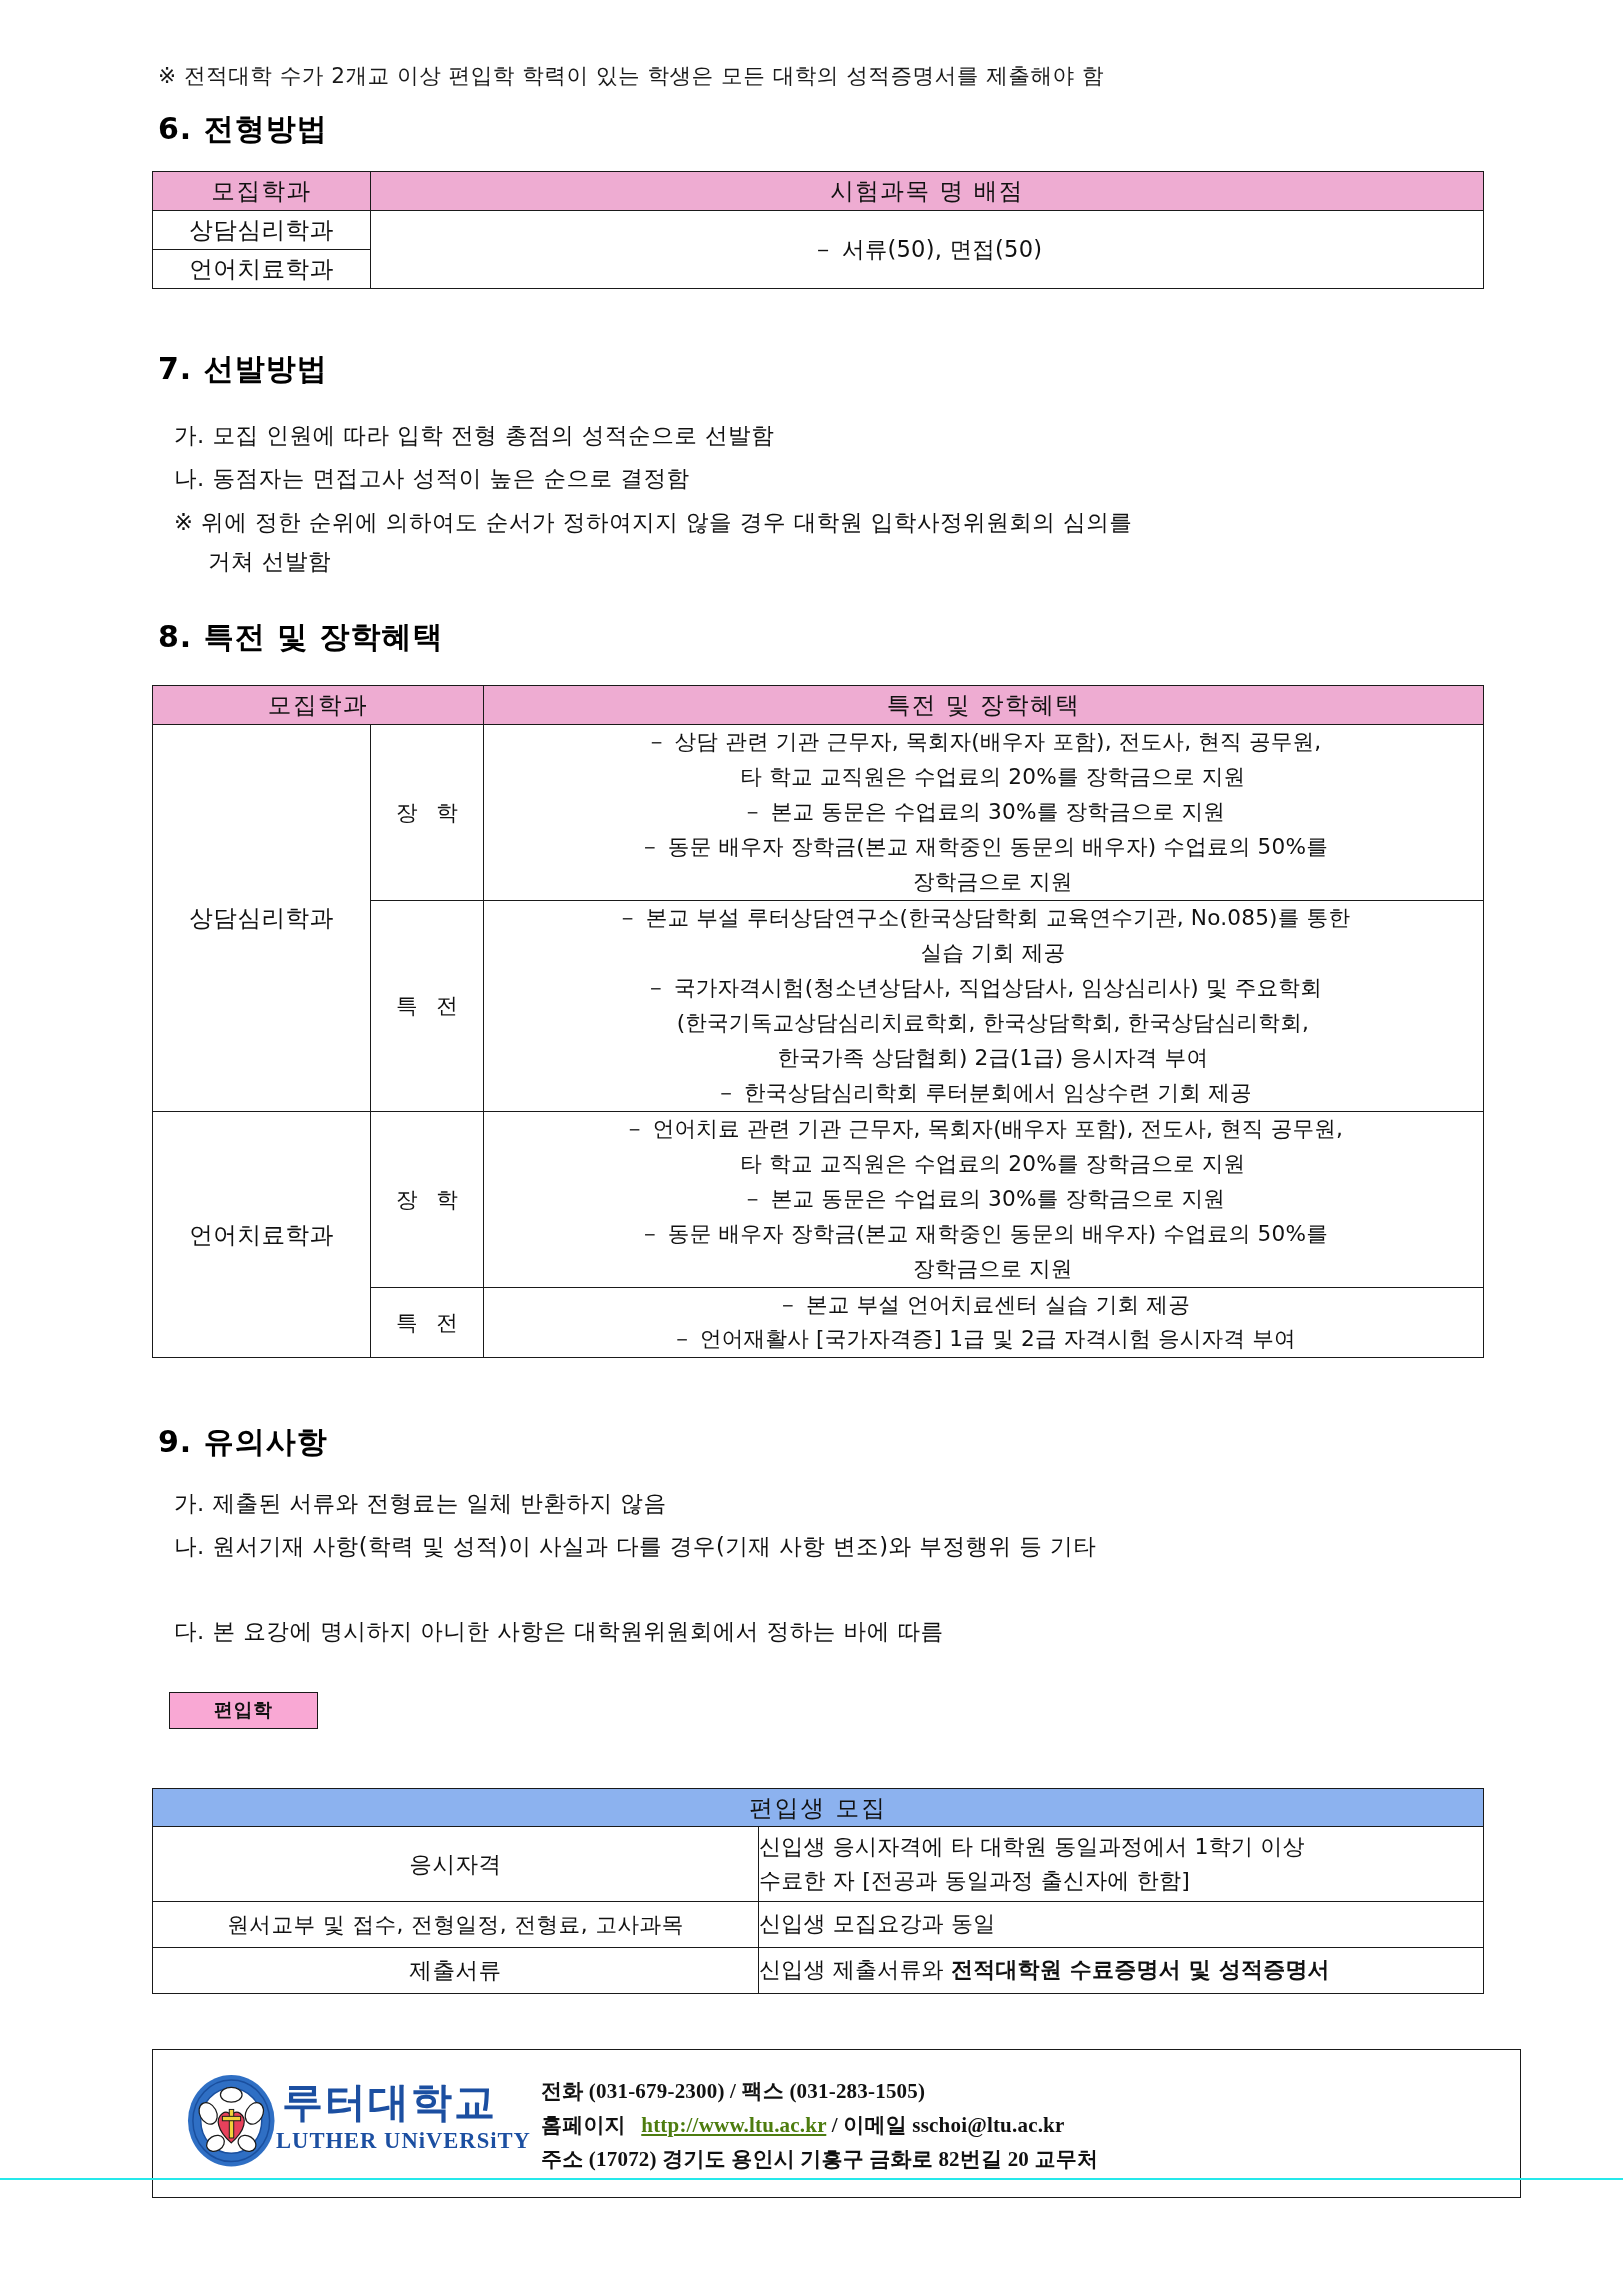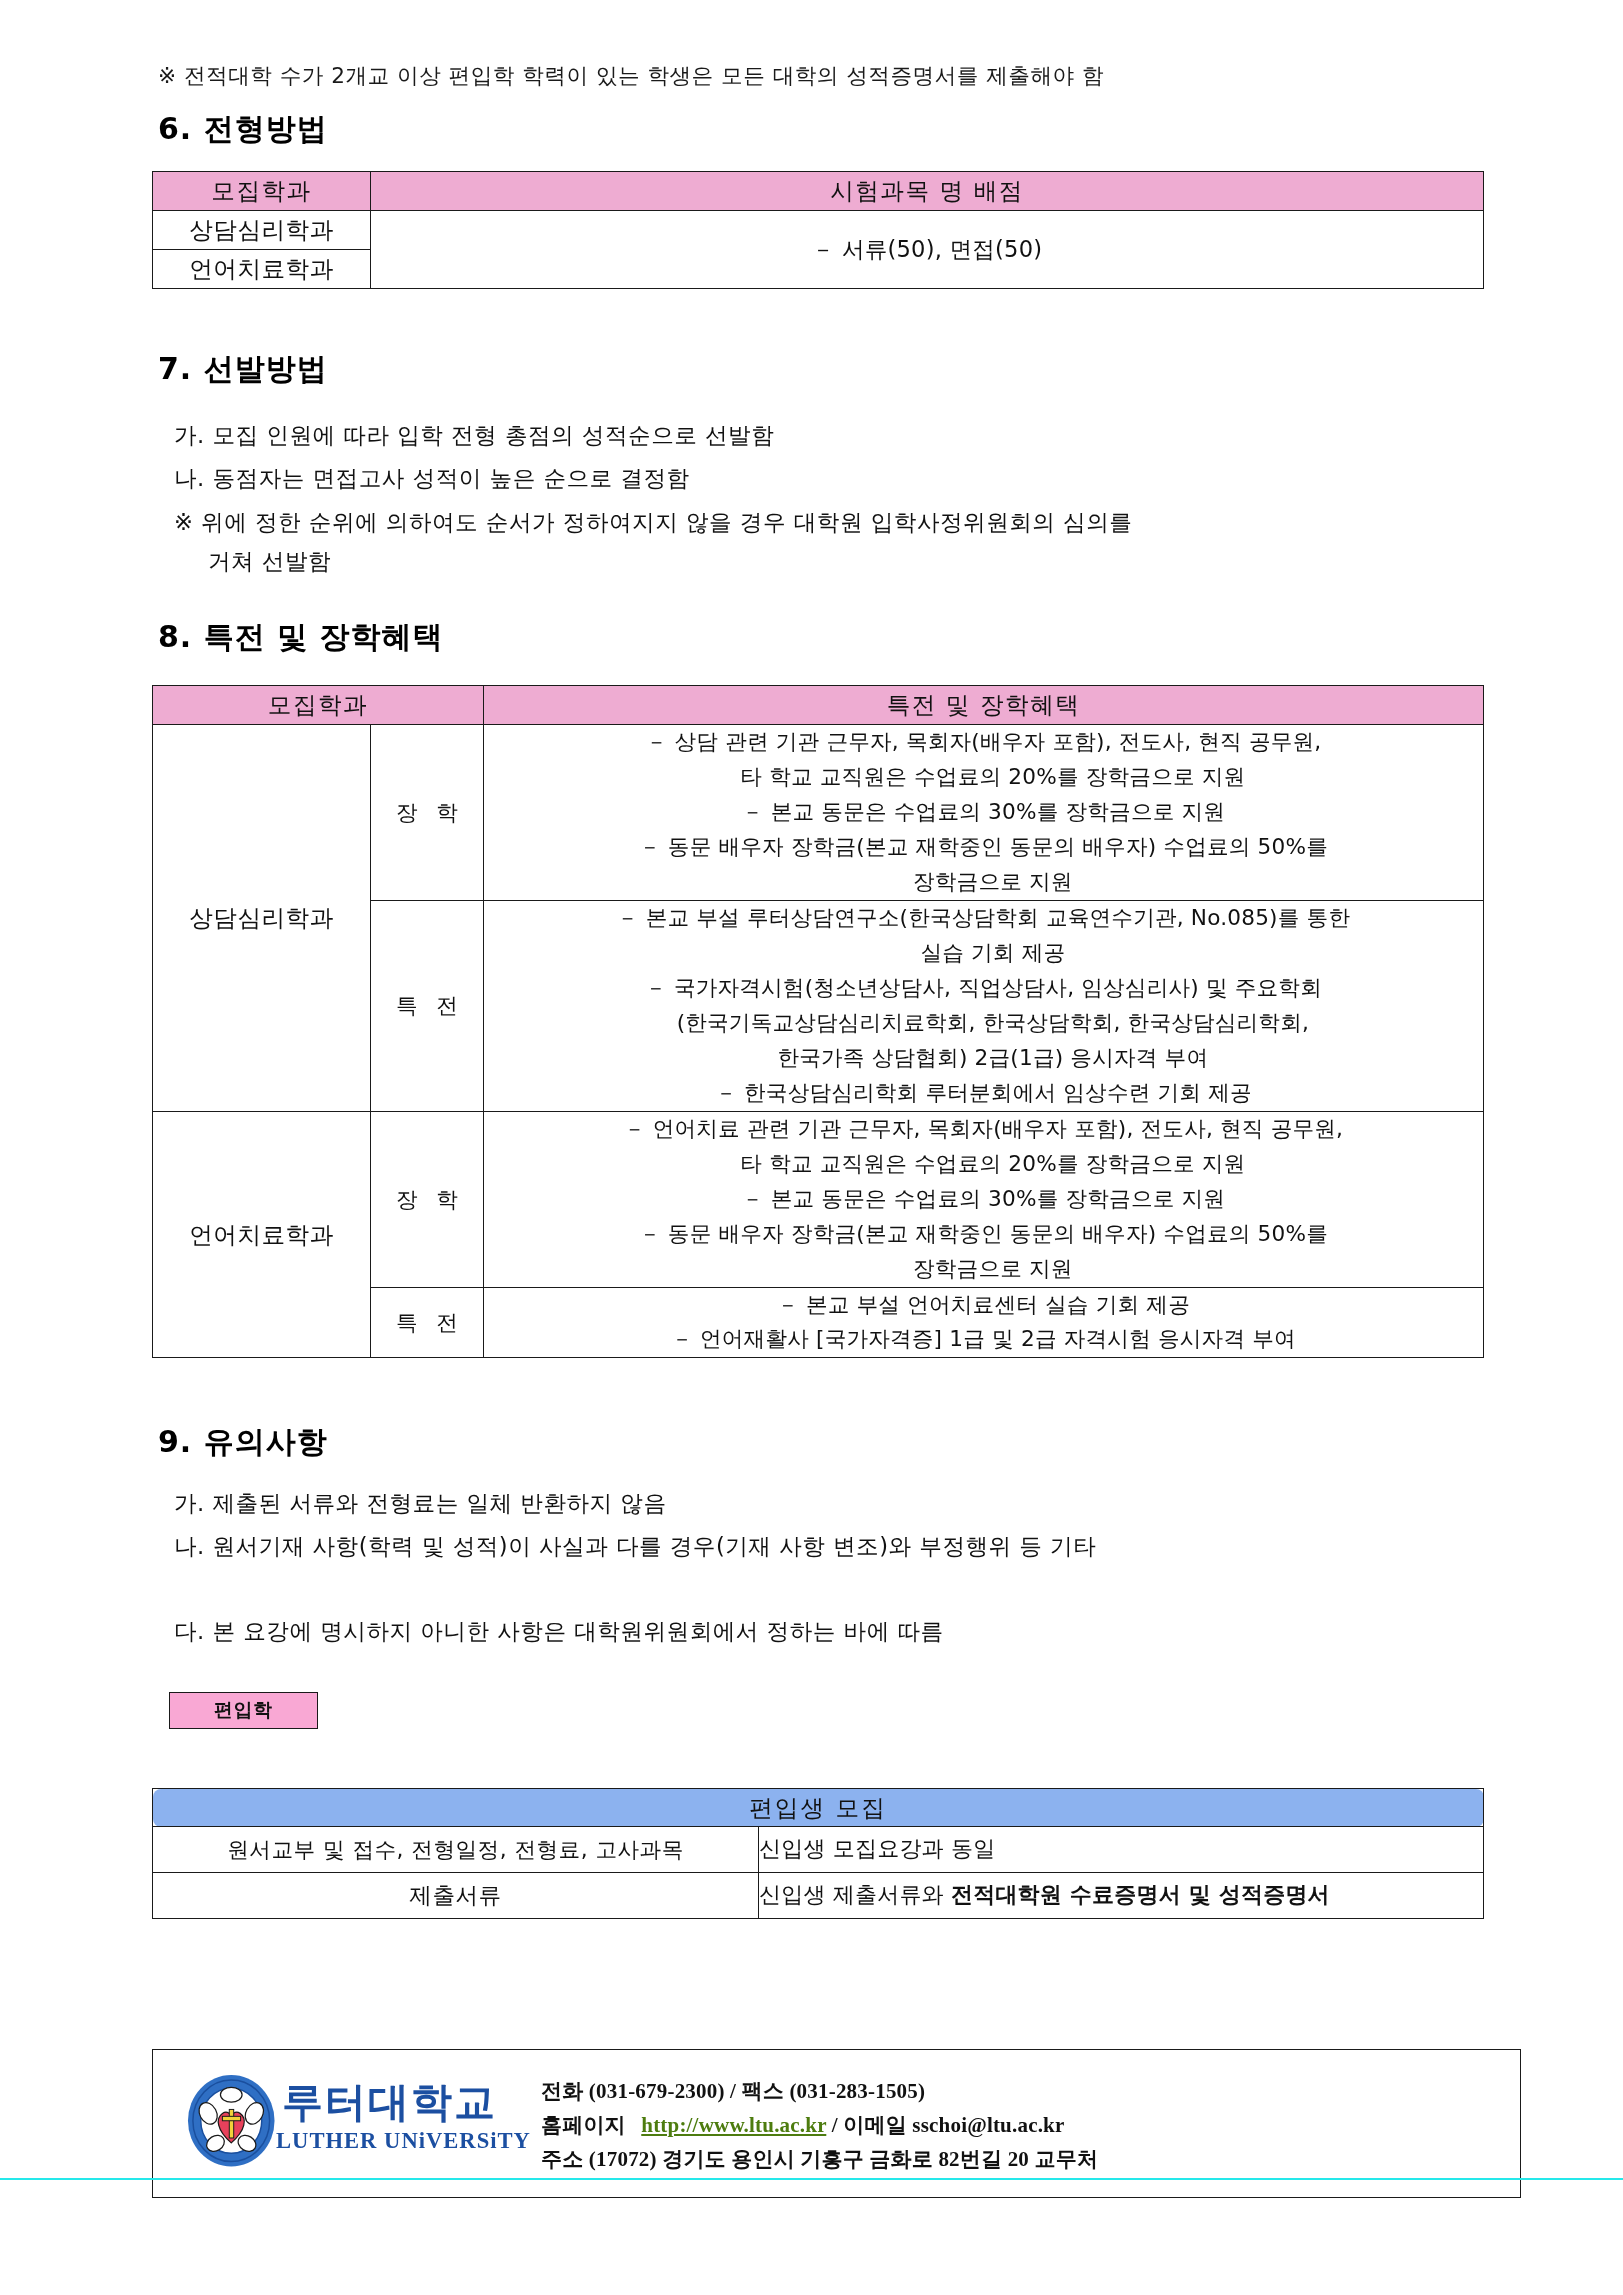--- a/index.html
+++ b/index.html
@@ -67,21 +67,20 @@
     height: 38px;
   }
   .th-blue {
     background: #8cb2ef;
     text-align: center;
     font-size: 23.6px;
     font-weight: 700;
     letter-spacing: 2px;
     color: #111;
     height: 37px;
-    border-radius: 8px;
   }
   .cell-center {
     text-align: center;
     font-size: 23.6px;
     letter-spacing: 0.5px;
     font-weight: 700;
   }
   .cell-center-norm {
     text-align: center;
     font-size: 22.6px;
@@ -298,20 +297,27 @@
   <table class="tbl" style="left:152px; top:1788px; width:1331px;">
     <colgroup>
         <col style="width:606px">
         <col style="width:725px">
       </colgroup>
     <tbody>
       <tr>
         <th class="th-blue" colspan="2">편입생 모집</th>
       </tr>
 
+      <tr>
+        <td class="cell-center-norm" style="height:74px;">응시자격</td>
+        <td class="cell-left-tight">
+          <span class="bullet">신입생 응시자격에 타 대학원 동일과정에서 1학기 이상</span>
+          <span class="bullet">수료한 자 [전공과 동일과정 출신자에 한함]</span>
+        </td>
+      </tr>
 
       <tr>
         <td class="cell-center-norm" style="height:45px; font-size:21.6px;">원서교부 및 접수, 전형일정, 전형료, 고사과목</td>
         <td class="cell-left-tight">
           <span class="bullet">신입생 모집요강과 동일</span>
         </td>
       </tr>
 
       <tr>
         <td class="cell-center-norm" style="height:45px;">제출서류</td>

